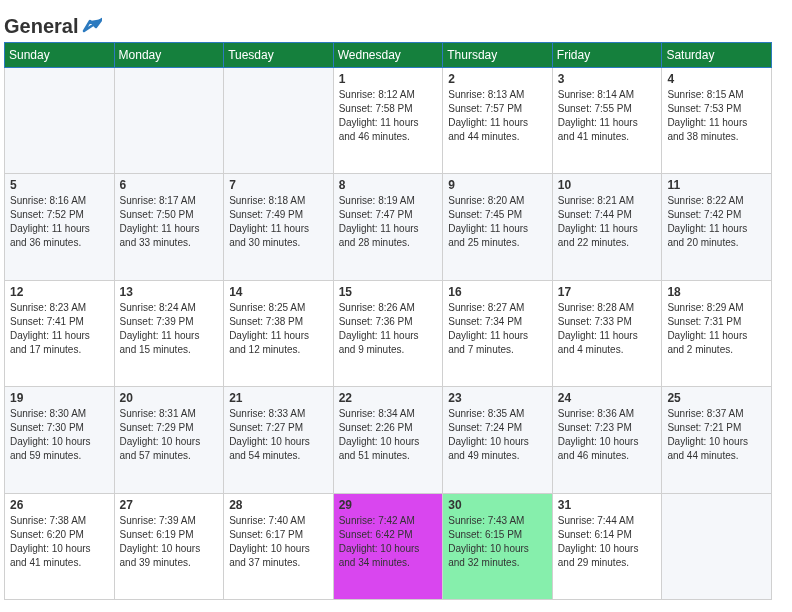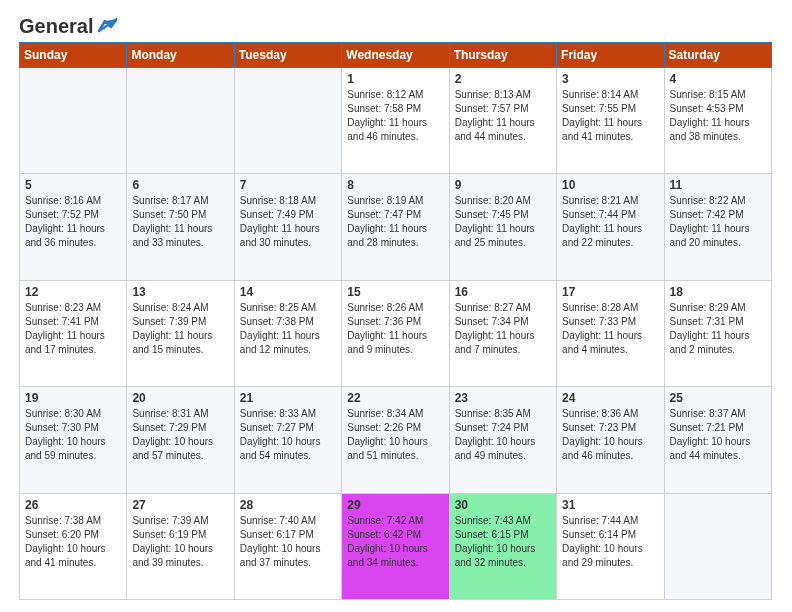--- a/index.html
+++ b/index.html
@@ -6,21 +6,21 @@
     body {
       font-family: Arial, sans-serif;
       background: #fff;
       width: 792px;
       height: 612px;
       overflow: hidden;
     }
     .page {
       width: 792px;
       height: 612px;
-      padding: 16px 20px 12px 19px;
+      padding: 16px 20px 12px 4px;
       display: flex;
       flex-direction: column;
     }
     .header {
       display: flex;
       justify-content: space-between;
       align-items: flex-start;
       margin-bottom: 10px;
     }
     .logo {
@@ -47,24 +47,24 @@
       color: #555;
     }
     .calendar {
       border: 1px solid #ccc;
       border-collapse: collapse;
       width: 100%;
       flex: 1;
       table-layout: fixed;
     }
     .calendar th {
-      background: #c2410c;
+      background: #15803d;
       color: #fff;
       font-size: 12px;
-      font-weight: bold;
+      font-weight: normal;
       padding: 5px 4px;
       text-align: left;
       border: 1px solid #2c7abf;
     }
     .calendar td {
       vertical-align: top;
       border: 1px solid #d0d0d0;
       padding: 4px 5px;
       font-size: 9.5px;
       color: #333;
@@ -146,21 +146,21 @@
           <td style="background: rgb(255, 255, 255);">
             <span class="day-num">3</span>
             <div class="day-info" style="white-space: pre-line;">Sunrise: 8:14 AM
 Sunset: 7:55 PM
 Daylight: 11 hours
 and 41 minutes.</div>
           </td>
           <td style="background: rgb(255, 255, 255);">
             <span class="day-num">4</span>
             <div class="day-info" style="white-space: pre-line;">Sunrise: 8:15 AM
-Sunset: 4:53 PM
+Sunset: 7:53 PM
 Daylight: 11 hours
 and 38 minutes.</div>
           </td>
         </tr>
         <tr>
           <td style="background: rgb(245, 247, 250);">
             <span class="day-num">5</span>
             <div class="day-info" style="white-space: pre-line;">Sunrise: 8:16 AM
 Sunset: 7:52 PM
 Daylight: 11 hours

